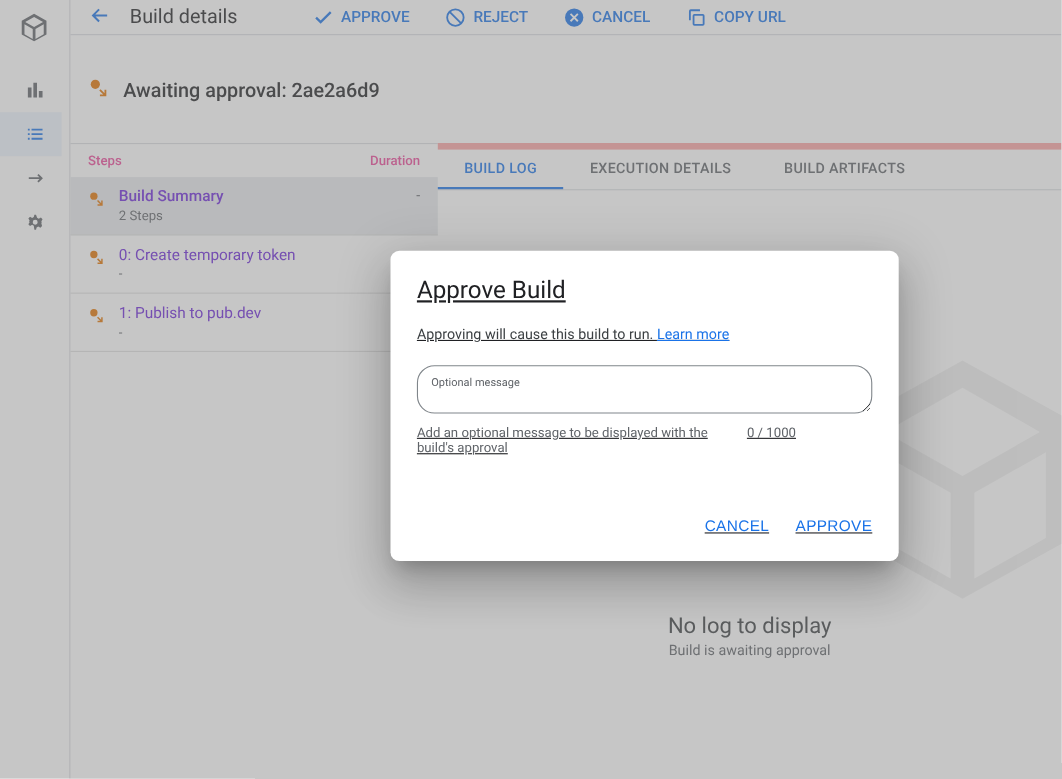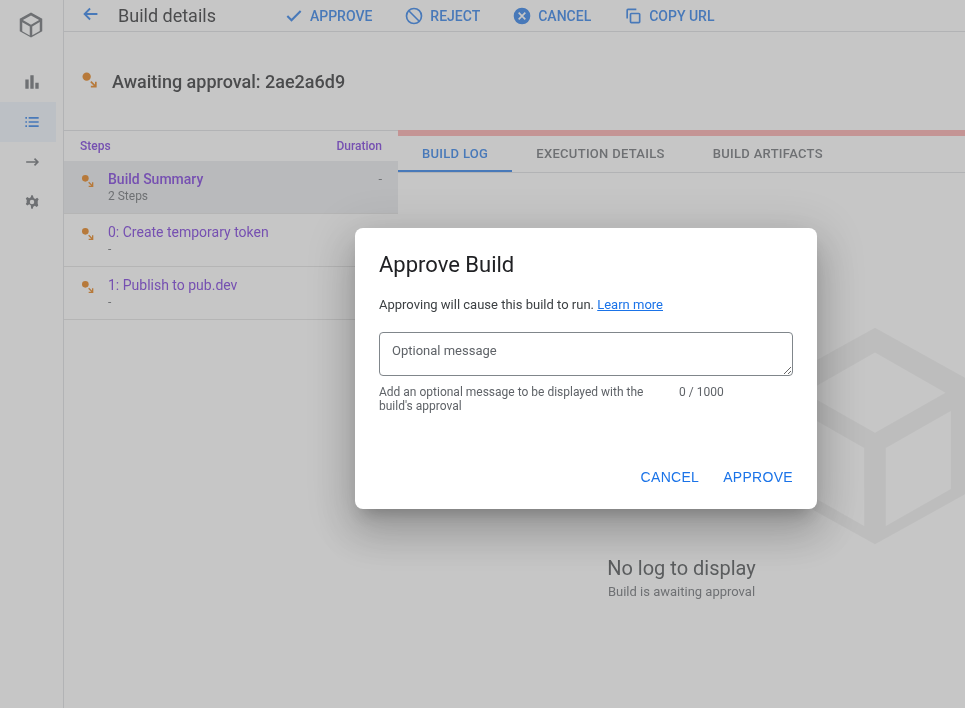--- a/index.html
+++ b/index.html
@@ -73,21 +73,21 @@
     .status-icon { color: #e37400; }
     .status-text { font-size: 18px; font-weight: 500; }
     .steps-panel {
       position: absolute;
       left: 64px; top: 130px;
       width: 334px;
       border-top: 1px solid #dadce0;
     }
     .steps-header {
       display: flex; justify-content: space-between;
-      padding: 8px 16px; font-size: 12px; color: #6d28d9; font-weight: 500;
+      padding: 8px 16px; font-size: 12px; color: #ec4899; font-weight: 500;
     }
     .step-row {
       display: flex; align-items: flex-start;
       padding: 10px 16px;
       border-bottom: 1px solid #e0e0e0;
       gap: 12px;
     }
     .step-row.selected { background: #e8eaed; }
     .step-icon { color: #e37400; width: 16px; flex-shrink: 0; margin-top: 2px; }
     .step-content { flex: 1; }
@@ -137,28 +137,29 @@
     .dialog {
       position: absolute;
       left: 355px; top: 228px;
       width: 462px;
       background: #fff;
       border-radius: 8px;
       box-shadow: 0 11px 15px -7px rgba(0,0,0,.2),0 24px 38px 3px rgba(0,0,0,.14),0 9px 46px 8px rgba(0,0,0,.12);
       padding: 24px;
       z-index: 20;
       font-family: Roboto, Arial, sans-serif;
+      text-decoration: underline;
     }
     .dialog h2 { font-size: 22px; font-weight: 400; margin-bottom: 20px; }
     .dialog-desc { font-size: 13px; color: #3c4043; margin-bottom: 20px; }
     .dialog-link { color: #1a73e8; text-decoration: underline; cursor: pointer; }
     .dialog textarea {
       width: 100%; height: 44px; resize: vertical;
-      border: 1px solid #80868b; border-radius: 4px;
-      padding: 10px 12px; font-size: 13px;
+      border: 1px solid #80868b; border-radius: 16px;
+      padding: 10px 12px; font-size: 10px;
       font-family: Roboto, Arial;
     }
     .dialog textarea::placeholder { color: #5f6368; }
     .helper-row { display: flex; justify-content: flex-start; margin-top: 6px; font-size: 12px; color: #5f6368; }
     .helper-text { max-width: 300px; }
     .show-more { display: flex; align-items: center; gap: 6px; color: #1a73e8; font-weight: 500; font-size: 13px; margin-top: 28px; cursor: pointer; text-transform: uppercase; }
     .dialog-actions { display: flex; justify-content: flex-end; gap: 24px; margin-top: 56px; }
     .dialog-btn { color: #1a73e8; font-weight: 500; font-size: 14px; text-transform: uppercase; background: none; border: none; cursor: pointer; letter-spacing: 0.3px; }
   </style>
 </head>

